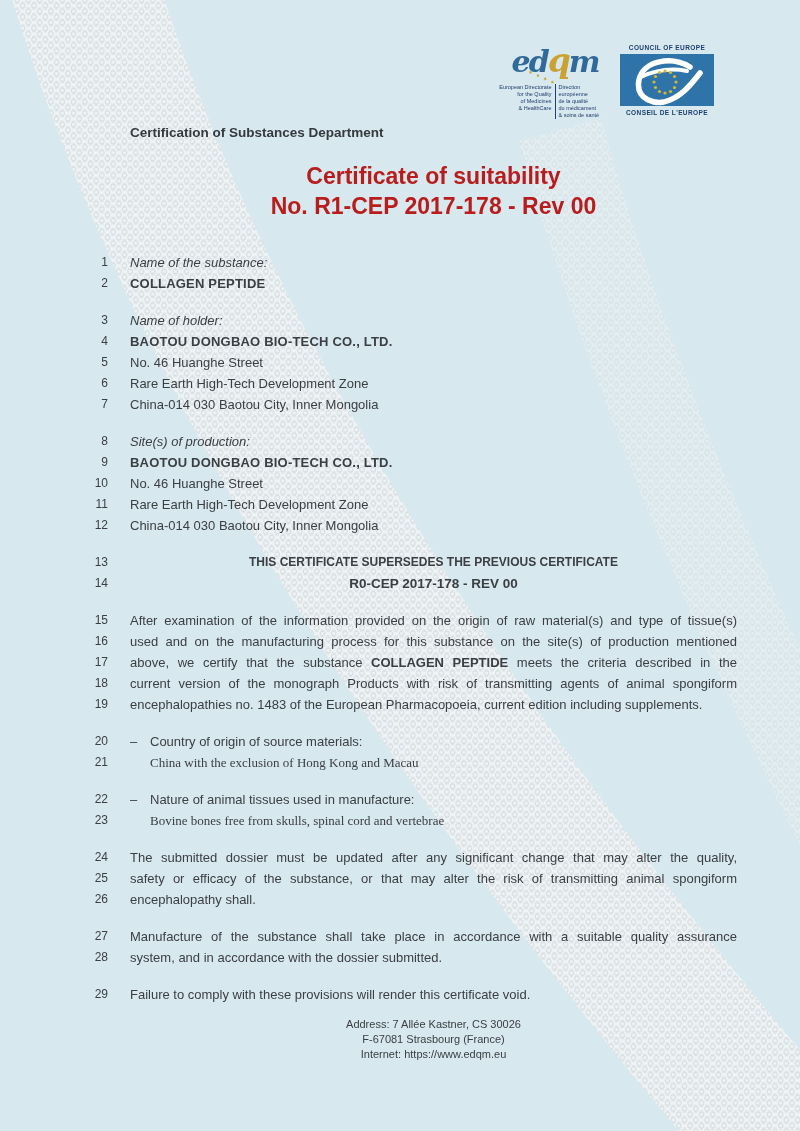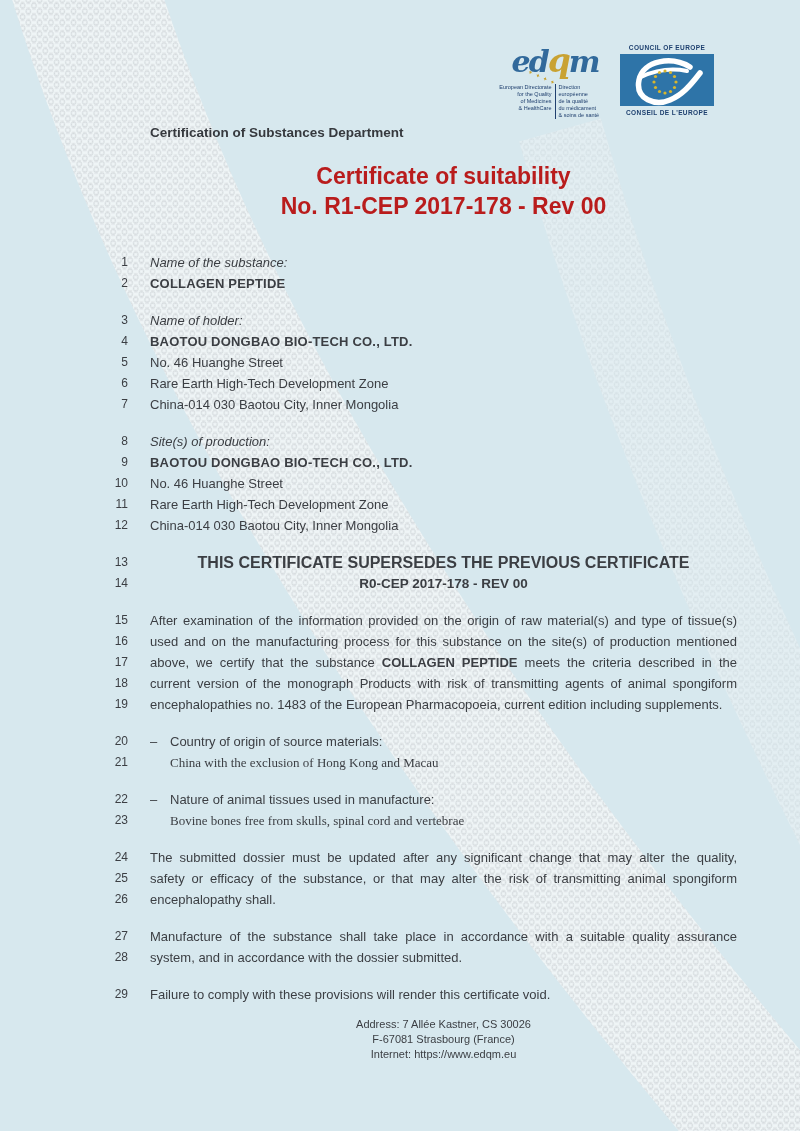--- a/index.html
+++ b/index.html
@@ -3,21 +3,21 @@
 <meta charset="utf-8">
 <style>
   html,body { margin:0; padding:0; background:#e9eef1; }
   .page {
     position:relative; width:800px; height:1131px; margin:0 auto;
     background:#d7e8ee; overflow:hidden;
     font-family:"Liberation Sans", sans-serif;
     color:#3b3e43;
   }
   .watermark { position:absolute; left:0; top:0; z-index:0; }
-  .content { position:relative; z-index:1; padding:0 63px 0 112px; }
+  .content { position:relative; z-index:1; padding:0 63px 0 75px;margin-left:17px; }
 
   
   .logos { position:absolute; top:44px; right:86px; display:flex; gap:9px; align-items:flex-start; z-index:2; }
   .edqm-logo { width:112px; position:relative; padding-top:2px; }
   .edqm-script { font-family:"DejaVu Serif", serif; font-style:italic; font-weight:bold;
     font-size:30px; line-height:30px; color:#31699b; letter-spacing:-2px; text-align:center; }
   .edqm-script .q { color:#c9a232; font-size:33px; }
   .edqm-stars { position:absolute; left:28px; top:30px; color:#c9a232; font-size:6px;
     letter-spacing:3px; transform:rotate(24deg); }
   .edqm-sub { display:flex; margin-top:7px; font-size:5.5px; line-height:7px; color:#21406f; }
@@ -38,21 +38,21 @@
 
   
   .lines { margin-top:30px; }
   .line { display:flex; line-height:21px; font-size:13px; }
   .line .num { width:16px; text-align:right; font-size:12px; flex:none; }
   .line .txt { flex:1; margin-left:22px; }
   .line.gap { margin-top:16px; }
   .line.it .txt { font-style:italic; }
   .line.b .txt { font-weight:700; letter-spacing:0.2px; }
   .line .txt .b { font-weight:700; }
-  .line.ctr .txt { text-align:center; font-weight:700; font-size:16px; }
+  .line.ctr .txt { text-align:center; font-weight:700; font-size:12px; }
   .line.ctr2 .txt { text-align:center; font-weight:700; font-size:13.5px; }
   .line.jst .txt { text-align:justify; text-align-last:justify; }
   .line.ind .txt { padding-left:20px;font-family:Liberation Serif, serif; }
   .line .txt .dash { display:inline-block; width:20px; }
 
   
   .footer { margin:12px 0 0 38px; text-align:center; font-size:11px; line-height:15px; }
 </style>
 </head>
 <body>

